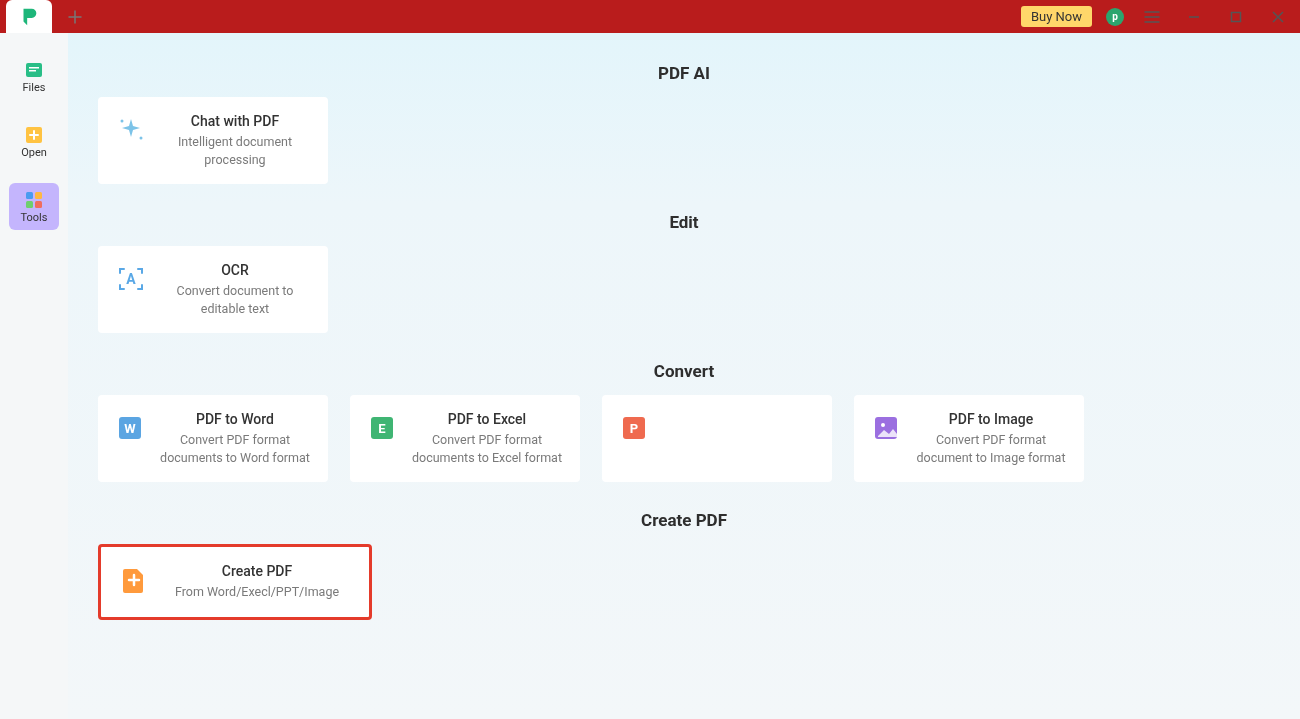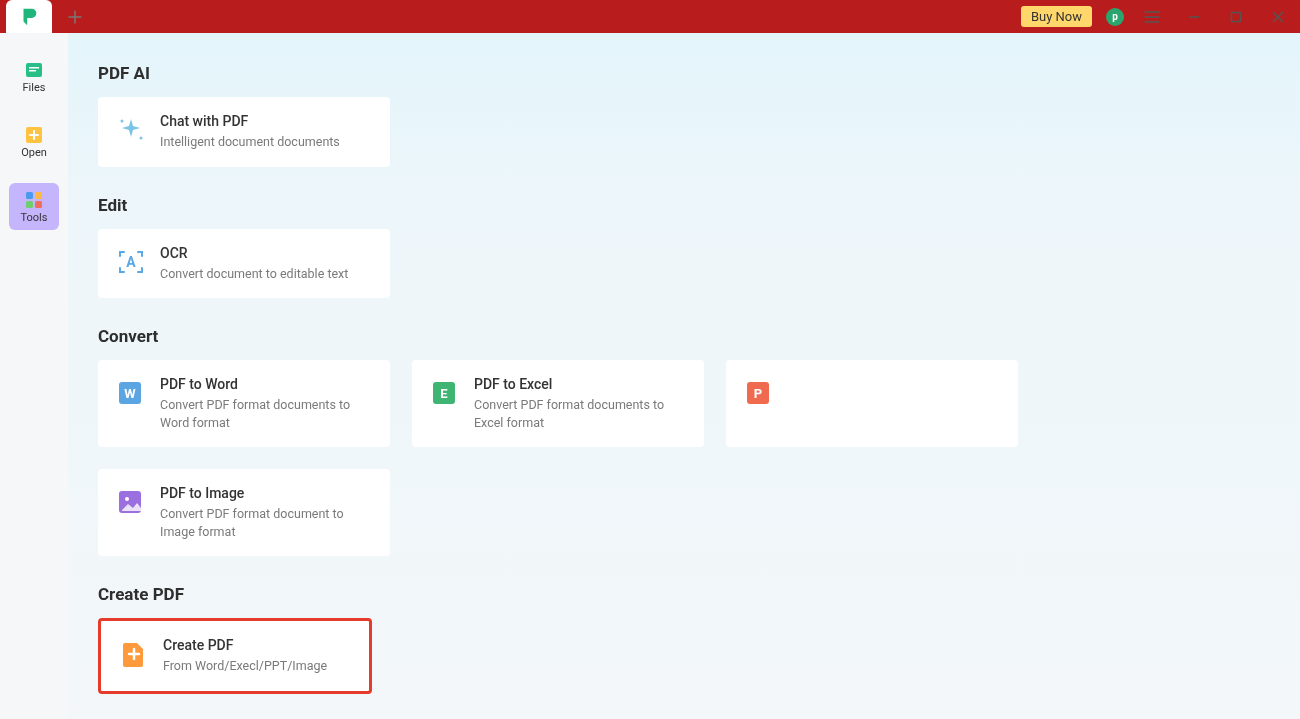--- a/index.html
+++ b/index.html
@@ -91,37 +91,37 @@
   .side-item.active { background: #c4b5fd; }
   .side-icon { width: 22px; height: 22px; display:flex;align-items:center;justify-content:center;}
   .side-label { font-size: 11px; color: #333; }
 
   .main {
     flex: 1;
     background: linear-gradient(180deg, #e3f5fb 0%, #edf6fa 25%, #f3f7f9 100%);
     padding: 30px 30px 30px 30px;
     overflow-y: auto;
   }
-  .section { margin-bottom: 28px; }
+  .section { margin-bottom: 28px; text-align: center; }
   .section-title {
     font-size: 17px;
     font-weight: 700;
     color: #2e2e2e;
     margin-bottom: 14px;
   }
   .card-row {
     display: flex;
     gap: 22px;
     flex-wrap: wrap;
   }
   .card {
     background: #fff;
     border-radius: 4px;
     padding: 16px 18px;
-    width: 292px;
+    width: 230px;
     display: flex;
     align-items: flex-start;
     gap: 14px;
     cursor: pointer;
   }
   .card.highlighted {
     border: 3px solid #e43b2b;
     width: 274px;
   }
   .card-icon {
@@ -227,21 +227,21 @@
         <div class="card">
           <div class="card-icon">
             <svg width="30" height="30" viewBox="0 0 30 30">
               <path d="M15 4l2 7 7 2-7 2-2 7-2-7-7-2 7-2z" fill="#7cc3e8"></path>
               <circle cx="6" cy="6" r="1.5" fill="#7cc3e8"></circle>
               <circle cx="25" cy="23" r="1.5" fill="#7cc3e8"></circle>
             </svg>
           </div>
           <div class="card-text">
             <div class="card-title">Chat with PDF</div>
-            <div class="card-desc">Intelligent document documents</div>
+            <div class="card-desc">Intelligent document processing</div>
           </div>
         </div>
       </div>
     </div>
 
     <div class="section">
       <div class="section-title">Edit</div>
       <div class="card-row">
         <div class="card">
           <div class="card-icon">

